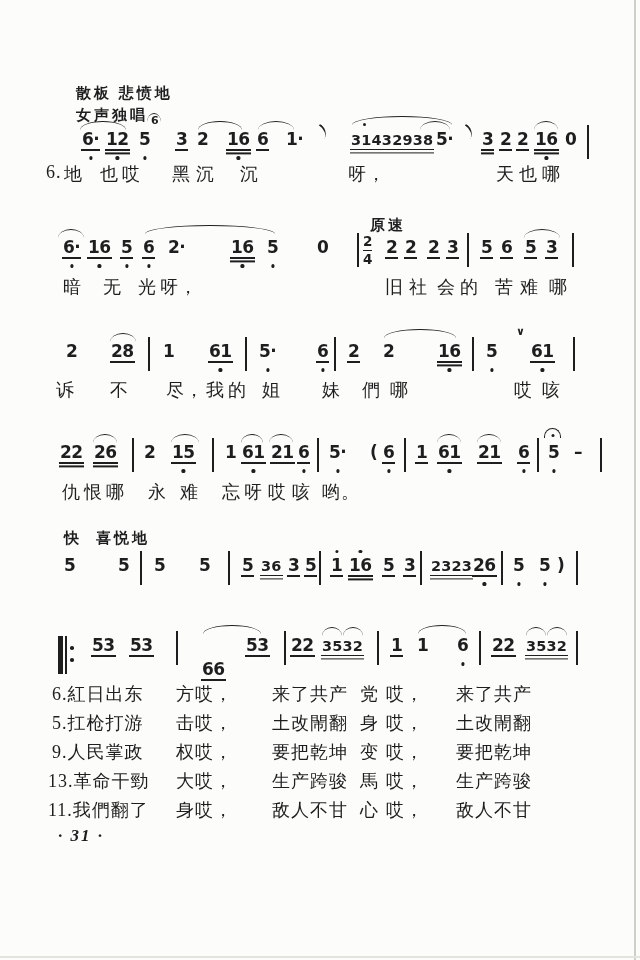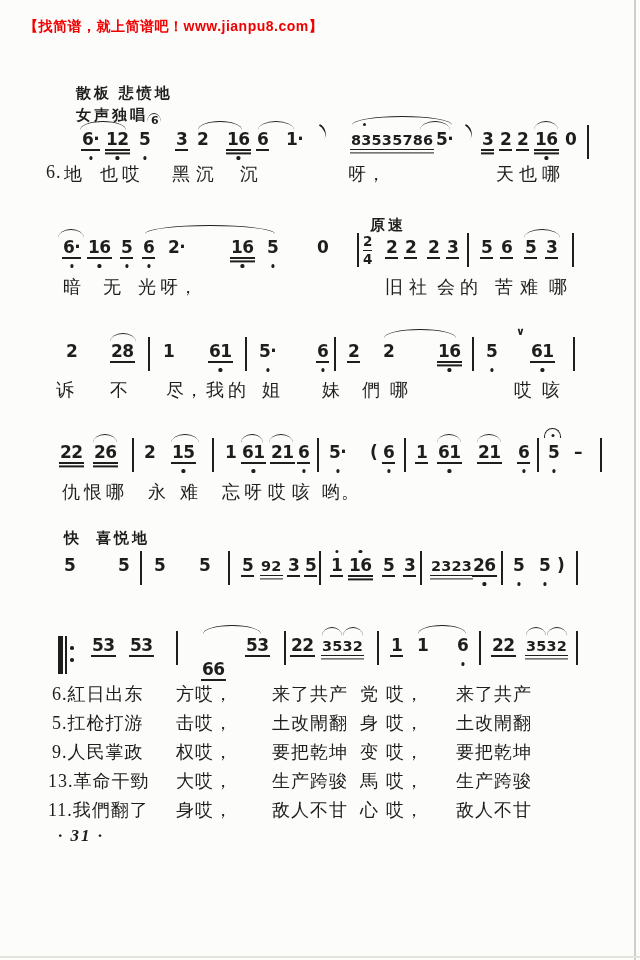--- a/index.html
+++ b/index.html
@@ -54,39 +54,36 @@
   .tok.time .den{border-top:1.6px solid currentColor;padding-top:1.5px;margin-top:1.5px;}
 
   .arc{position:absolute;height:8px;border-top:1.7px solid currentColor;border-radius:50% 50% 0 0/100% 100% 0 0;color:var(--ink,#1e1e1e);}
 
   .pagenum{position:absolute;font-family:"Liberation Serif",serif;font-style:italic;font-weight:700;font-size:17px;letter-spacing:2px;}
 </style>
 </head>
 <body>
 
 <div class="page" style="--paper: #fcfcfa; --ink: #1e1e1e; --red: #f00000;">
-  <div class="watermark">
-    <span>【找简谱，就上简谱吧！www.jianpu8.com】</span>
-  </div>
 
   <div class="sheet">
       <div class="system">
         <span class="lab" style="left: 76px; top: 84px;">散板 悲愤地</span>
         <span class="lab" style="left: 76px; top: 106px;">女声独唱</span>
         <span class="tok u1 lo" style="left: 82px; top: 130px;">6·<i class="od lo-d"></i></span>
         <span class="tok u2 lo" style="left: 106px; top: 130px;">12<i class="od lo-d"></i></span>
         <span class="tok lo" style="left: 139px; top: 130px;">5<i class="od lo-d"></i></span>
         <span class="tok grace" style="left: 151px; top: 115px;">6</span>
         <span class="tok u1" style="left: 176px; top: 130px;">3</span>
         <span class="tok" style="left: 197px; top: 130px;">2</span>
         <span class="tok u2 lo" style="left: 227px; top: 130px;">16<i class="od lo-d"></i></span>
         <span class="tok u1" style="left: 257px; top: 130px;">6</span>
         <span class="tok" style="left: 286px; top: 130px;">1·</span>
         <span class="tok fall" style="left: 316px; top: 126px;"></span>
-        <span class="tok u2 sm" style="left: 351px; top: 132px;">83535786</span>
+        <span class="tok u2 sm" style="left: 351px; top: 132px;">31432938</span>
         <span class="tok dot" style="left: 363px; top: 123px;"></span>
         <span class="tok" style="left: 436px; top: 130px;">5·</span>
         <span class="tok fall" style="left: 462px; top: 126px;"></span>
         <span class="tok u2" style="left: 482px; top: 130px;">3</span>
         <span class="tok u1" style="left: 500px; top: 130px;">2</span>
         <span class="tok u1" style="left: 517px; top: 130px;">2</span>
         <span class="tok u2 lo" style="left: 535px; top: 130px;">16<i class="od lo-d"></i></span>
         <span class="tok" style="left: 565px; top: 130px;">0</span>
         <span class="tok bar" style="left: 587px; top: 125px;"></span>
         <span class="arc" style="left: 80px; top: 121px; width: 46px;"></span>
@@ -225,21 +222,21 @@
       <div class="system">
         <span class="lab" style="left: 64px; top: 529px;">快</span>
         <span class="lab" style="left: 96px; top: 529px;">喜悦地</span>
         <span class="tok" style="left: 64px; top: 556px;">5</span>
         <span class="tok" style="left: 118px; top: 556px;">5</span>
         <span class="tok bar" style="left: 140px; top: 551px;"></span>
         <span class="tok" style="left: 154px; top: 556px;">5</span>
         <span class="tok" style="left: 199px; top: 556px;">5</span>
         <span class="tok bar" style="left: 228px; top: 551px;"></span>
         <span class="tok u1" style="left: 242px; top: 556px;">5</span>
-        <span class="tok u2 sm" style="left: 261px; top: 558px;">92</span>
+        <span class="tok u2 sm" style="left: 261px; top: 558px;">36</span>
         <span class="tok u1" style="left: 288px; top: 556px;">3</span>
         <span class="tok u1" style="left: 305px; top: 556px;">5</span>
         <span class="tok bar" style="left: 319px; top: 551px;"></span>
         <span class="tok u1 hi" style="left: 331px; top: 556px;">1<i class="od hi-d"></i></span>
         <span class="tok u2 hi" style="left: 349px; top: 556px;">16<i class="od hi-d"></i></span>
         <span class="tok u1" style="left: 383px; top: 556px;">5</span>
         <span class="tok u1" style="left: 404px; top: 556px;">3</span>
         <span class="tok bar" style="left: 420px; top: 551px;"></span>
         <span class="tok u2 sm" style="left: 431px; top: 558px;">2323</span>
         <span class="tok u1 lo" style="left: 473px; top: 556px;">26<i class="od lo-d"></i></span>

